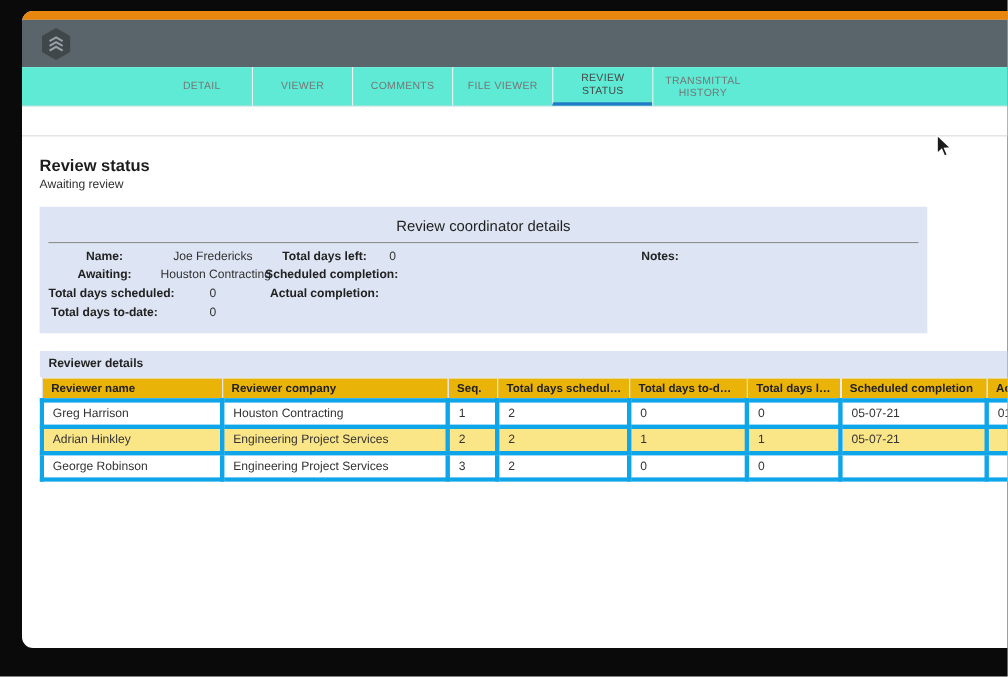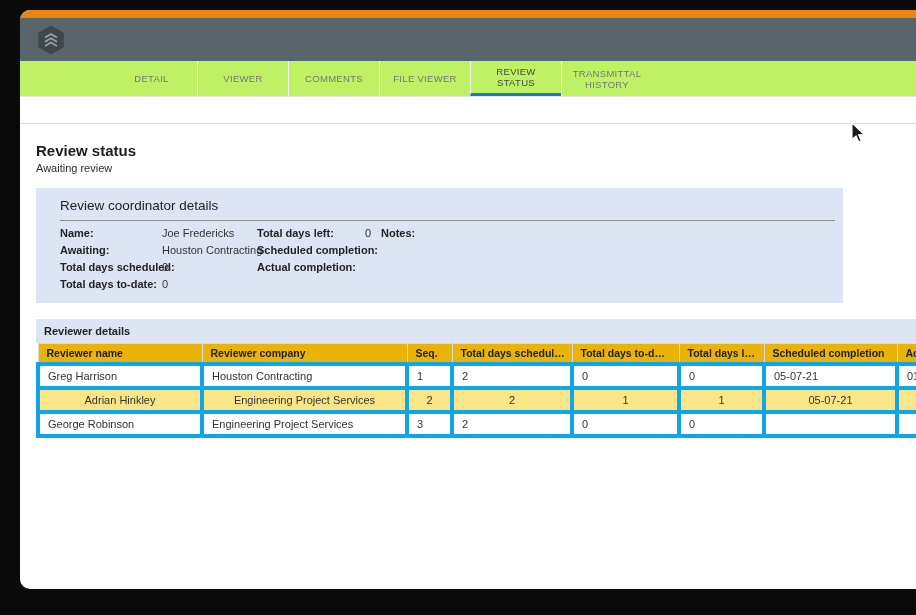--- a/index.html
+++ b/index.html
@@ -17,42 +17,43 @@
     border-radius:10px 0 0 10px;
     overflow:hidden;
   }
   .accent-bar { height:8px; background:var(--accent,#E8860D); }
   .appbar {
     height:43px; background:var(--header_bar,#59656B);
     display:flex; align-items:center; padding-left:14px;
   }
   .logo { width:34px; height:34px; display:block; }
   .tabbar {
-    height:36px; background:#bef264;
-    display:flex; padding-left:86px;
+    height:36px; background:#5eead4;
+    display:flex; padding-left:118px;
     border-bottom:1px solid #e4e4e4;
   }
   .tab {
     width:91px; display:flex; align-items:center; justify-content:center;
     text-align:center; font-size:9.5px; letter-spacing:.3px; line-height:11px;
     color:#767676; cursor:pointer; padding:0 6px;
     border-left:1px solid #f1f1f1;
   }
   .tab:first-child { border-left:none; }
   .tab.active {
     color:#474747;
     border-bottom:3px solid var(--active_tab_blue,#1F7AC6);
   }
   .subbar { height:27px; background:#fff; border-bottom:1px solid #dcdcdc; }
   .page-title { margin:18px 0 0 16px; font-size:15px; font-weight:bold; color:#1c1c1c; }
   .page-subtitle { margin:3px 0 0 16px; font-size:11px; color:#2e2e2e; }
   .coord-panel {
     margin:14px 0 0 16px; width:807px;
     background:var(--panel_blue,#DDE4F3);
-    padding:8px 8px 13px 24px;
+    padding:8px 8px 13px 8px;
+    text-align:center;
   }
   .coord-title {
     font-size:13.5px; color:#1e1e1e;
     padding:2px 0 7px 0; border-bottom:1px solid #8f8f8f;
   }
   .coord-grid {
     margin-top:6px;
     display:grid;
     grid-template-columns:102px 95px 108px 16px 1fr;
     row-gap:5px;
@@ -76,21 +77,21 @@
     border:1px solid #dcdcdc;
     white-space:nowrap; overflow:hidden;
     background:#eab308;
   }
   .review-table td {
     font-size:11px; color:#333;
     padding:0 8px; height:24px;
     border:4px solid #0ea5e9;
     white-space:nowrap; overflow:hidden;
   }
-  tr.highlight td { background:var(--highlight_yellow,#FBE687);text-align:center; }
+  tr.highlight td { background:var(--highlight_yellow,#FBE687); }
   .cursor { position:absolute; left:848px; top:121px; z-index:50; pointer-events:none; }
 </style>
 </head>
 <body>
 
 <div class="window">
 
   <div class="accent-bar"></div>
 
   <div class="appbar">

